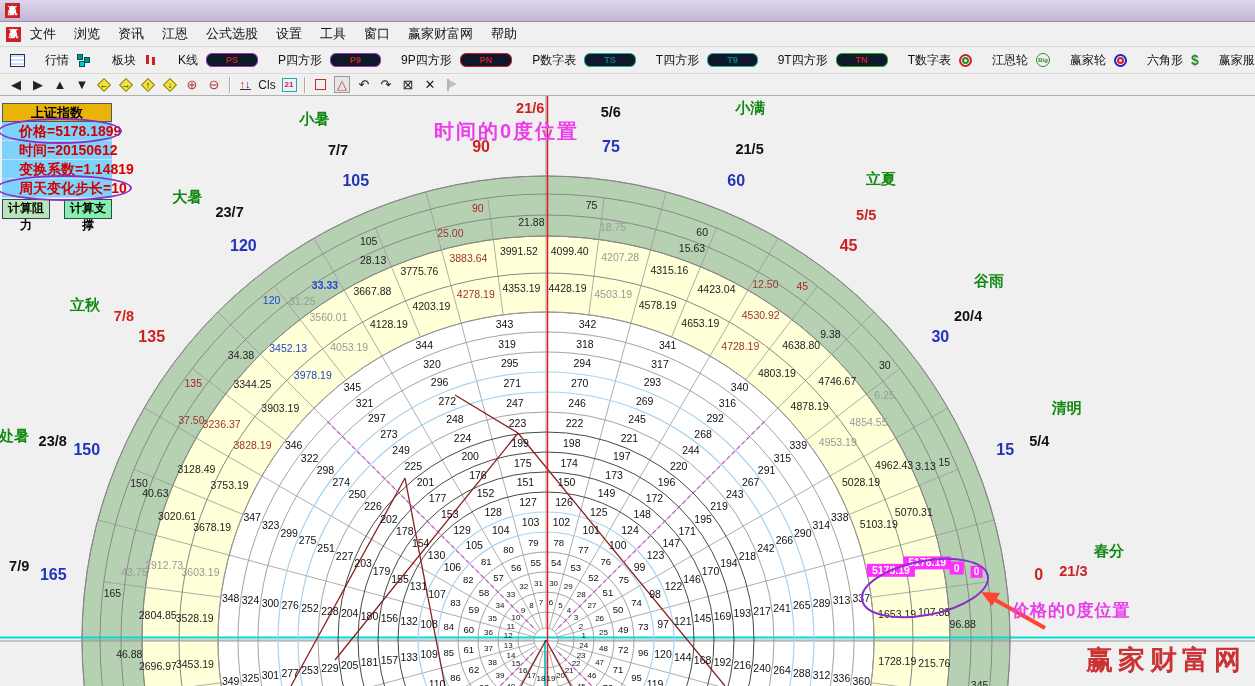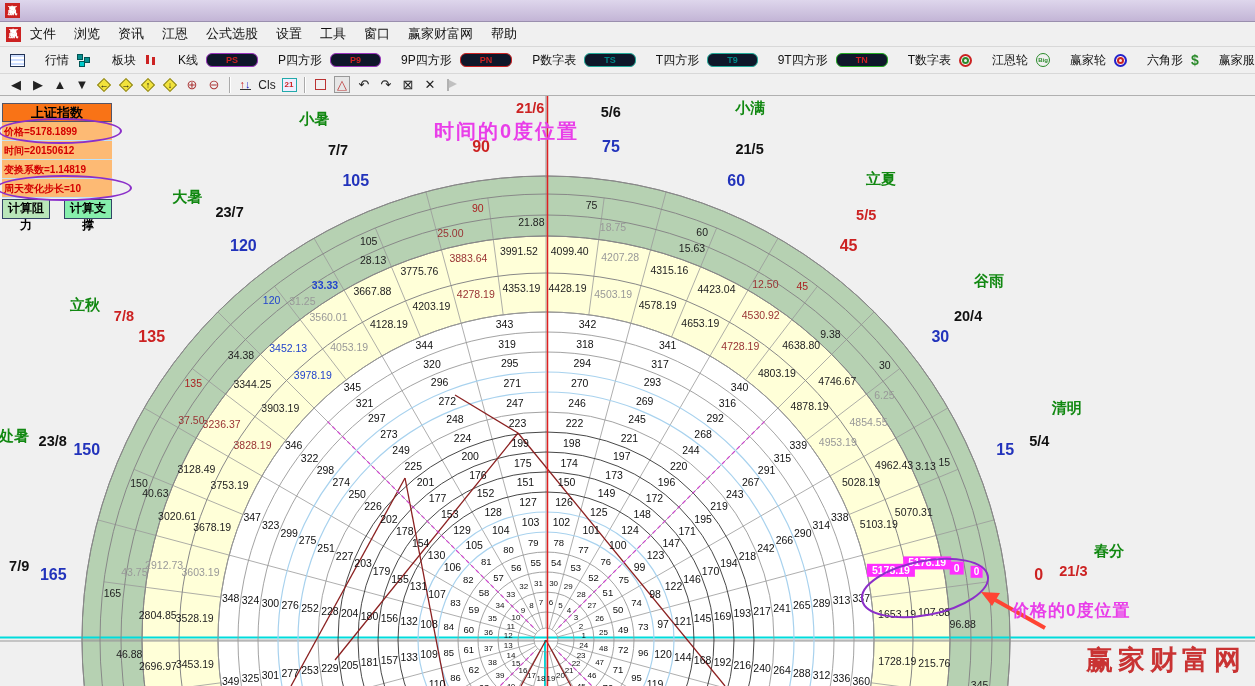--- a/index.html
+++ b/index.html
@@ -54,24 +54,24 @@
   .tri-ic{color:#b33;font-size:13px}
   .pressed{border:1px solid #999;background:#e6e6e6}
   .pennant{width:12px;height:12px;position:relative;opacity:.45}
   .pennant::before{content:"";position:absolute;left:1px;top:0;width:2px;height:12px;background:#666}
   .pennant::after{content:"";position:absolute;left:3px;top:1px;border-top:4px solid transparent;
                   border-bottom:4px solid transparent;border-left:8px solid #888}
   
   .chart{position:absolute;left:0;top:96px;width:1255px;height:590px;background:#f0f0f0;overflow:hidden}
   .chart svg{position:absolute;left:0;top:0}
   .info{position:absolute;left:2px;top:7px;width:110px;z-index:5}
-  .info .hdr{background:#f97316;border:1px solid #556;height:19px;line-height:18px;text-align:center;
+  .info .hdr{background:#eab308;border:1px solid #556;height:19px;line-height:18px;text-align:center;
              font-size:13px;font-weight:bold;color:#000}
-  .info .row{background:#fdba74;height:19px;line-height:19px;font-size:10px;font-weight:bold;
-             color:#d40000;padding-left:2px;white-space:nowrap;border-bottom:1px solid #bfe2f8}
+  .info .row{background:#7dd3fc;height:19px;line-height:19px;font-size:14px;font-weight:bold;
+             color:#d40000;padding-left:17px;white-space:nowrap;border-bottom:1px solid #bfe2f8}
   .info .btns{display:flex;gap:14px;margin-top:1px}
   .info .btns button{font-family:"Liberation Sans",sans-serif;font-size:12px;font-weight:bold;height:20px;
              padding:0 3px;border:1px solid #346;cursor:default}
   .btn-res{background:#b9e6b9}.btn-sup{background:#86efac}
   .oval{position:absolute;border:2px solid #8b2fc9;border-radius:50%;pointer-events:none;z-index:6}
   #oval1{left:-2px;top:22px;width:124px;height:26px}
   #oval2{left:-4px;top:79px;width:136px;height:26px}
   .ann{position:absolute;color:#e93ee9;font-weight:bold;z-index:6;white-space:nowrap}
   #annTime{left:434px;top:22px;font-size:20px;letter-spacing:2px}
   #annPrice{left:1012px;top:503px;font-size:17px;letter-spacing:1px}

